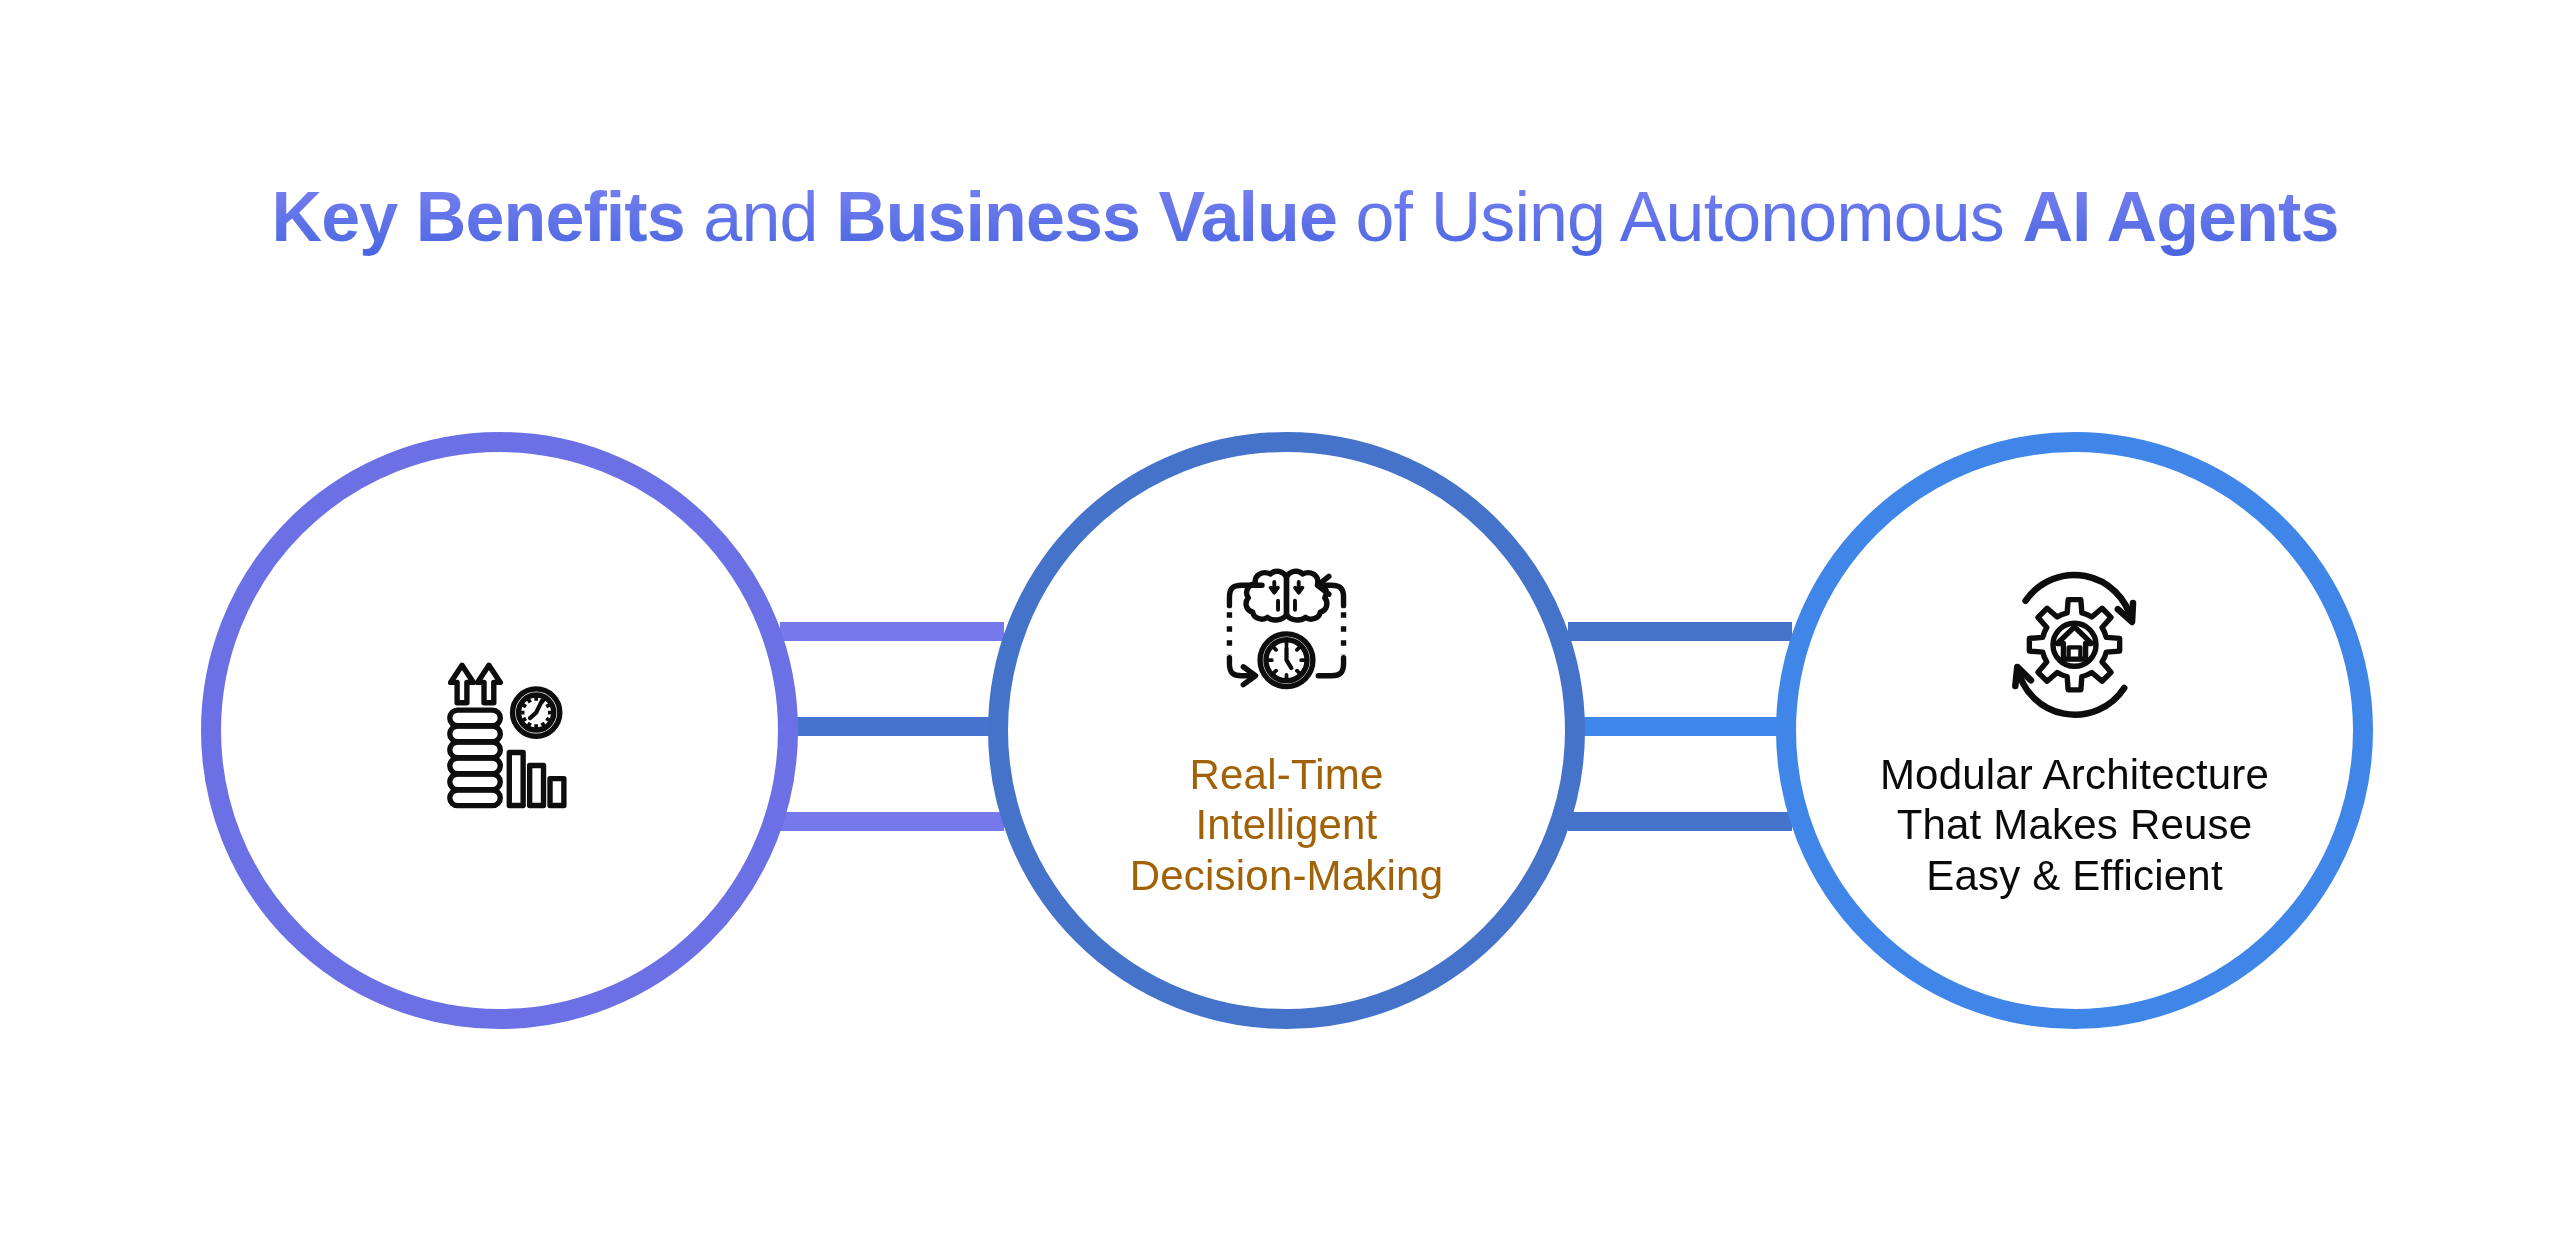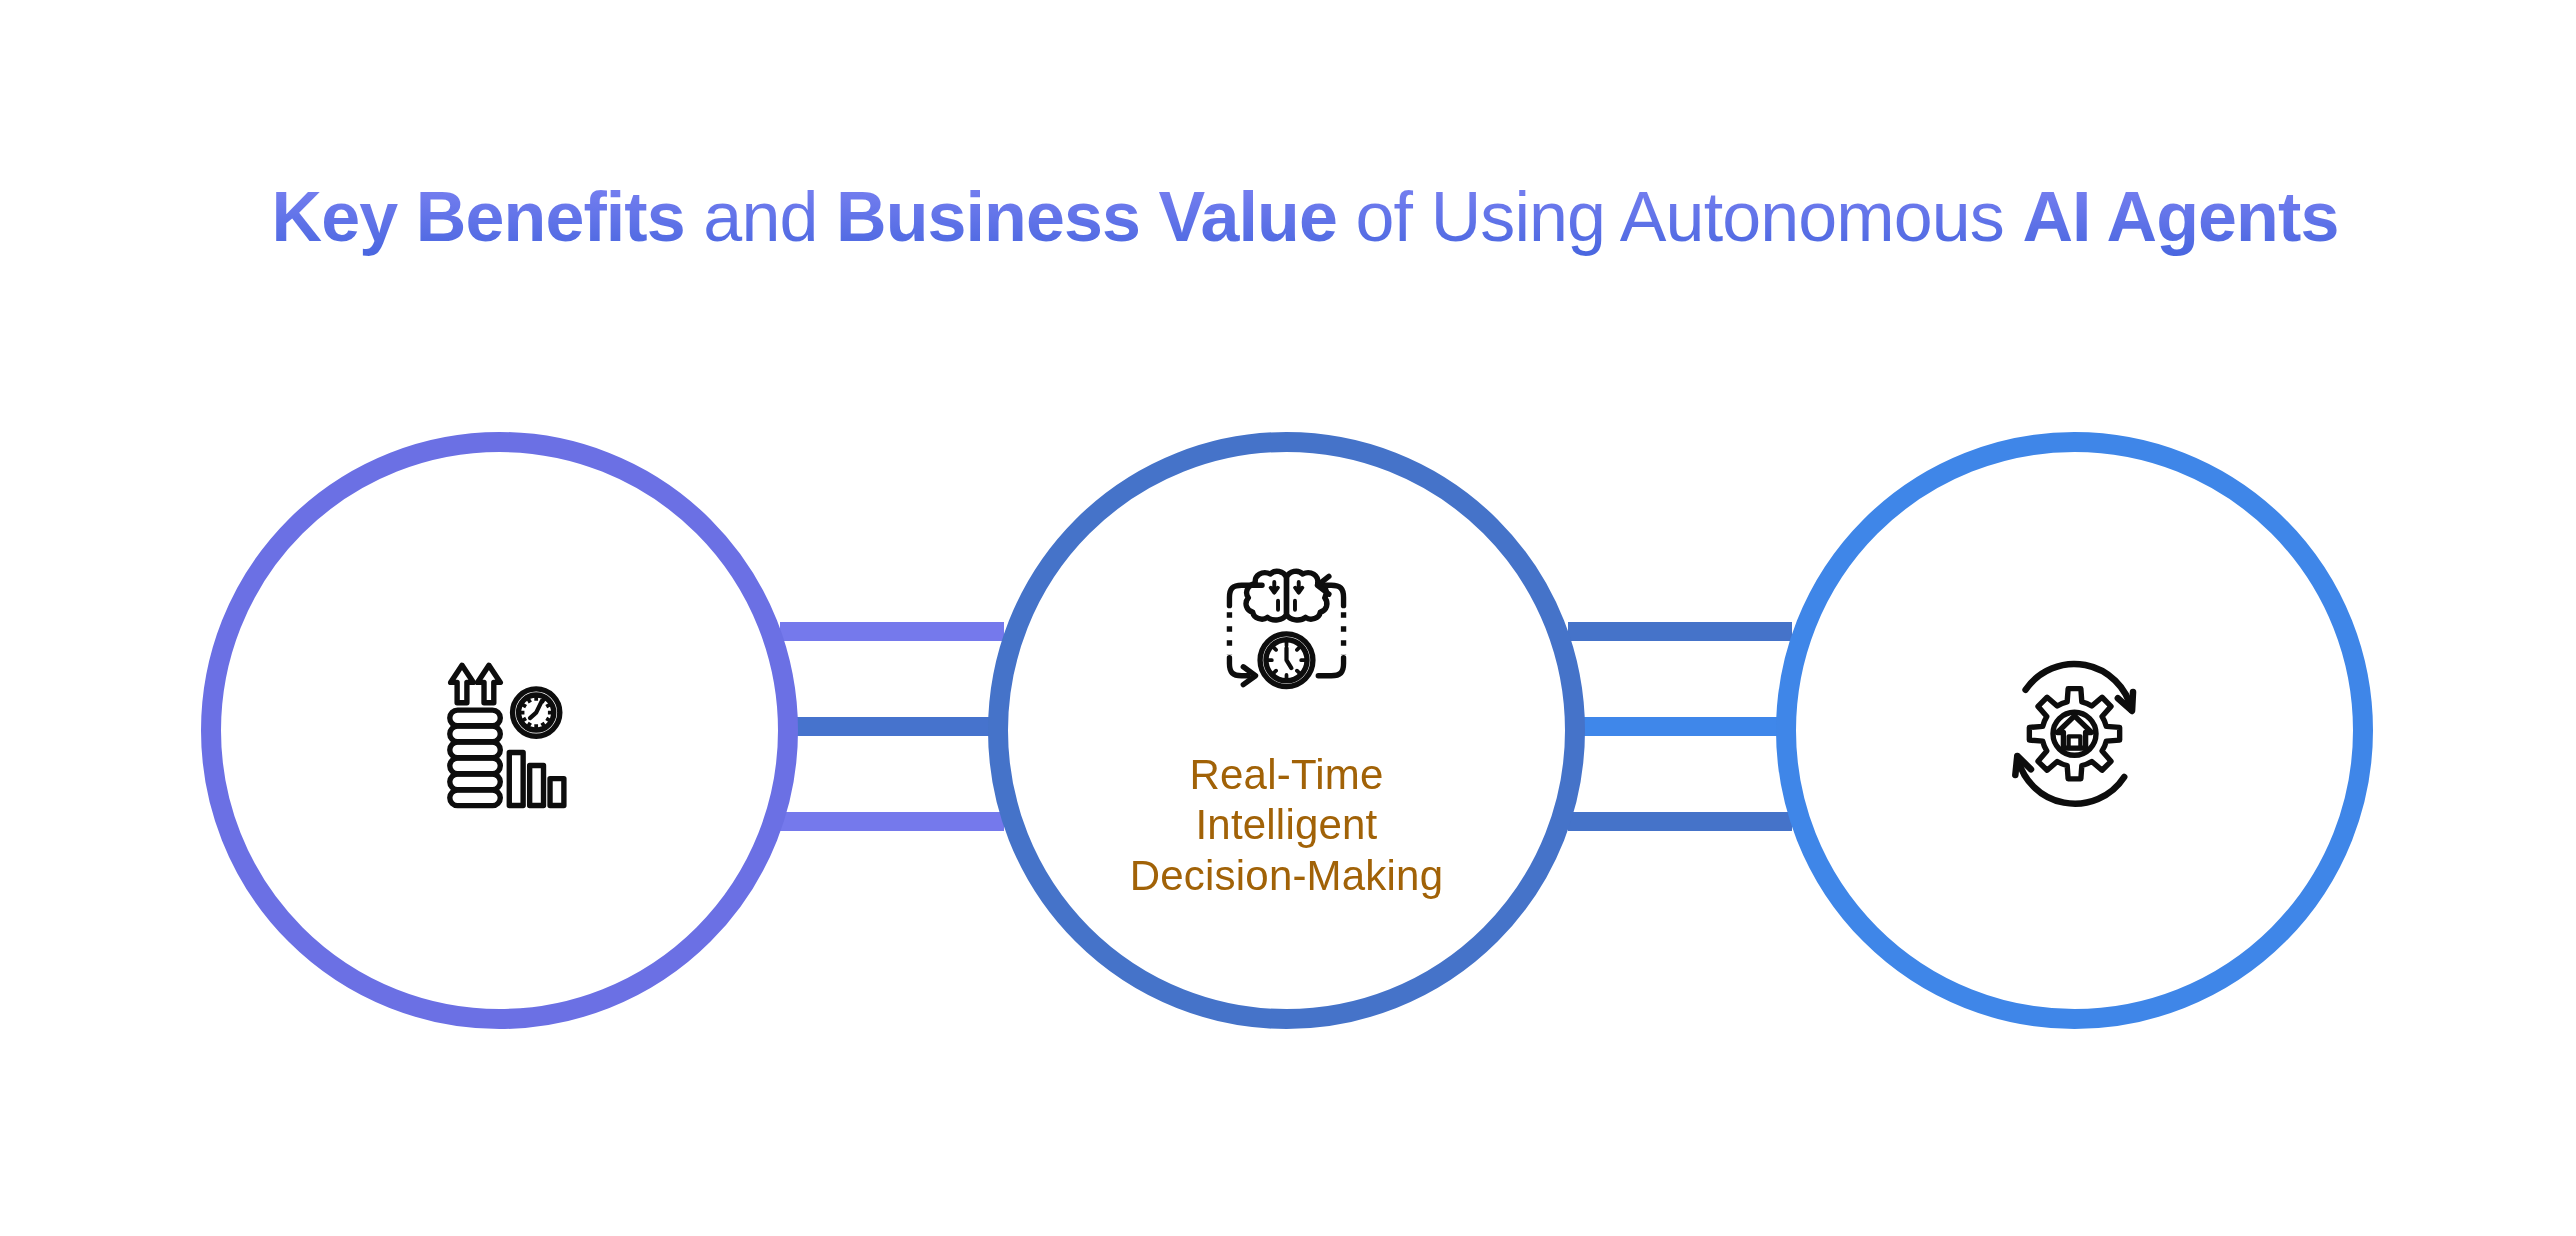--- a/index.html
+++ b/index.html
@@ -167,16 +167,19 @@
           <rect x="46.4" y="53.6" width="7.2" height="7.2" stroke-width="2.6"></rect>
         </g>
         <g stroke-width="4">
           <path d="M20 25 A36 36 0 0 1 85 37.5"></path>
           <path d="M76.6 30.2 L85.3 38 L85.9 26.4"></path>
           <path d="M80.5 78.5 A36 36 0 0 1 15 66"></path>
           <path d="M13.7 77.3 L14.9 65.6 L23.3 73.8"></path>
         </g>
       </svg>
     </div>
+    <div class="label" style="color: rgb(10, 10, 10);">Modular Architecture
+That Makes Reuse
+Easy &amp; Efficient</div>
   </div>
 
 </div>
 
 
 </body></html>

